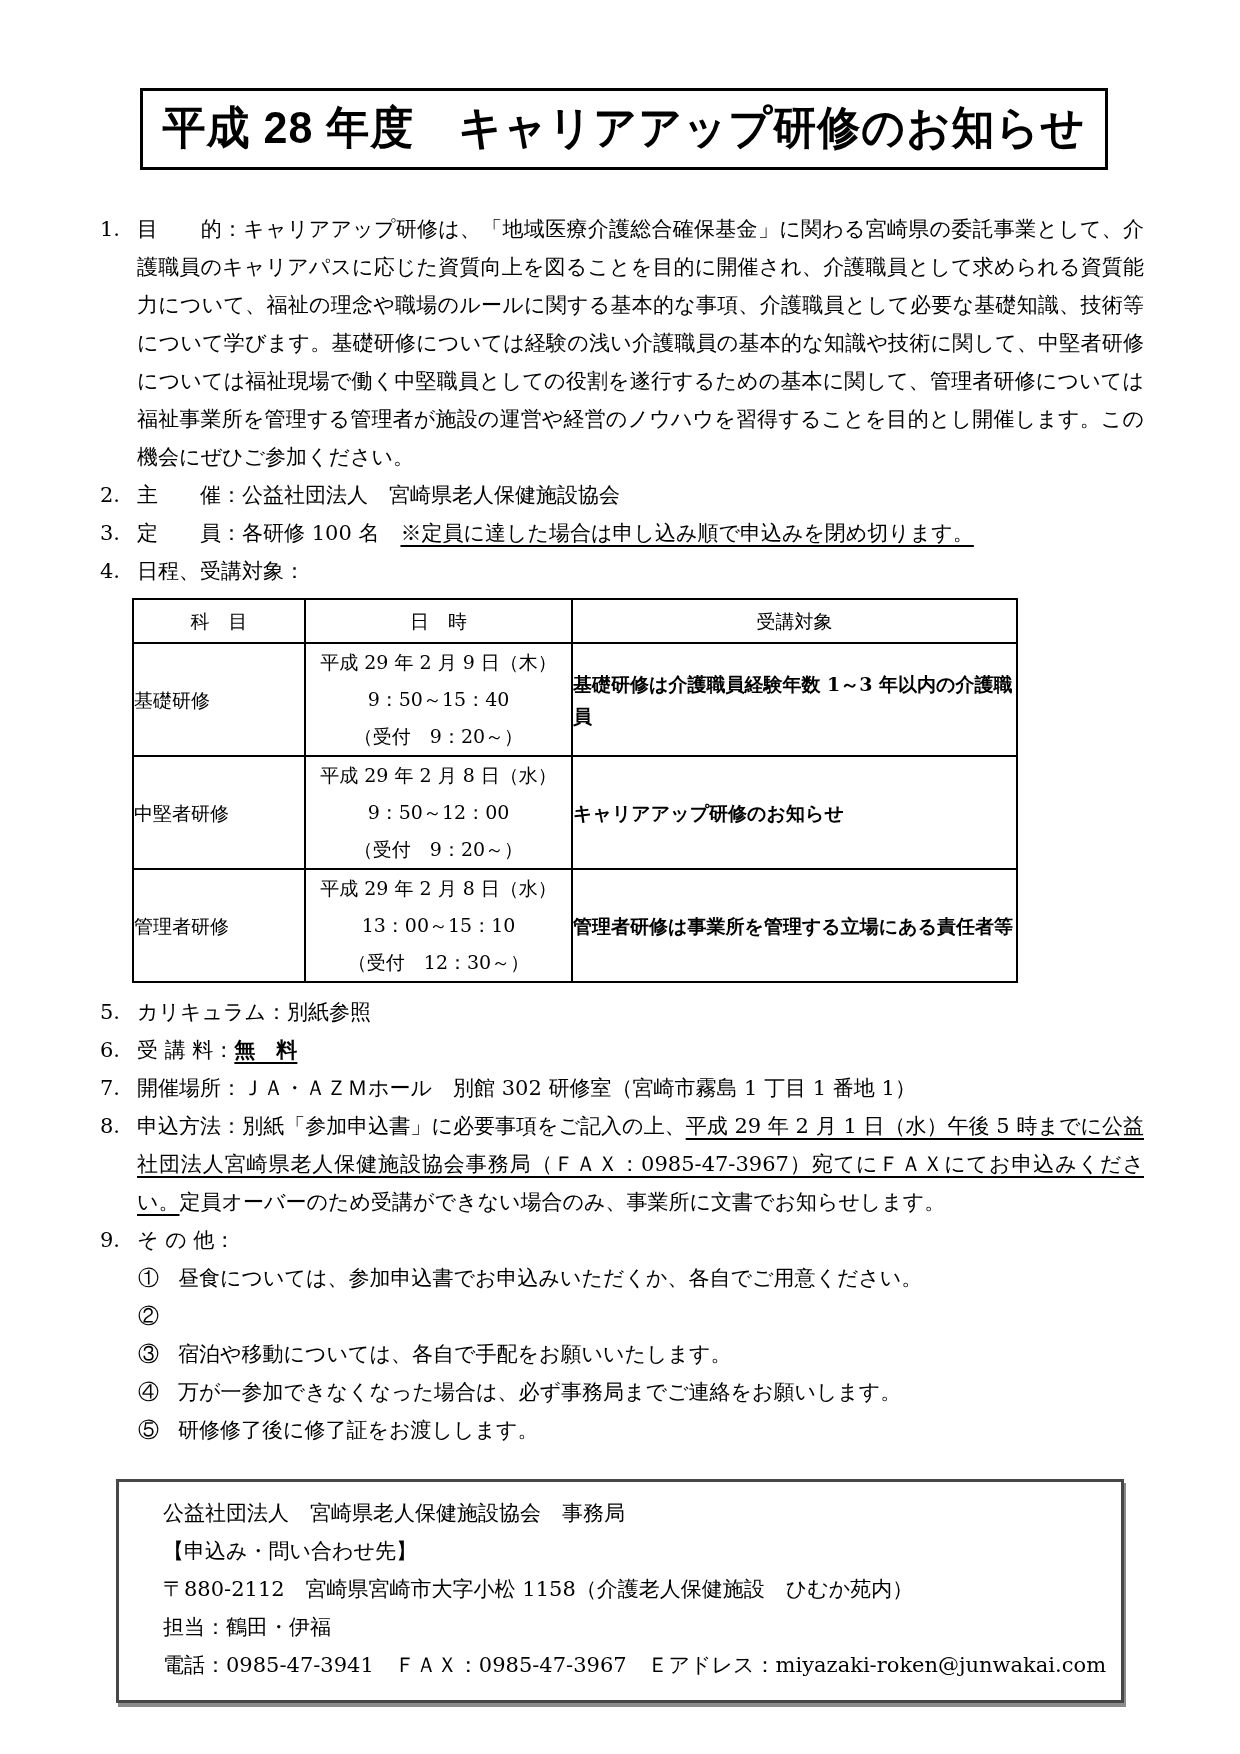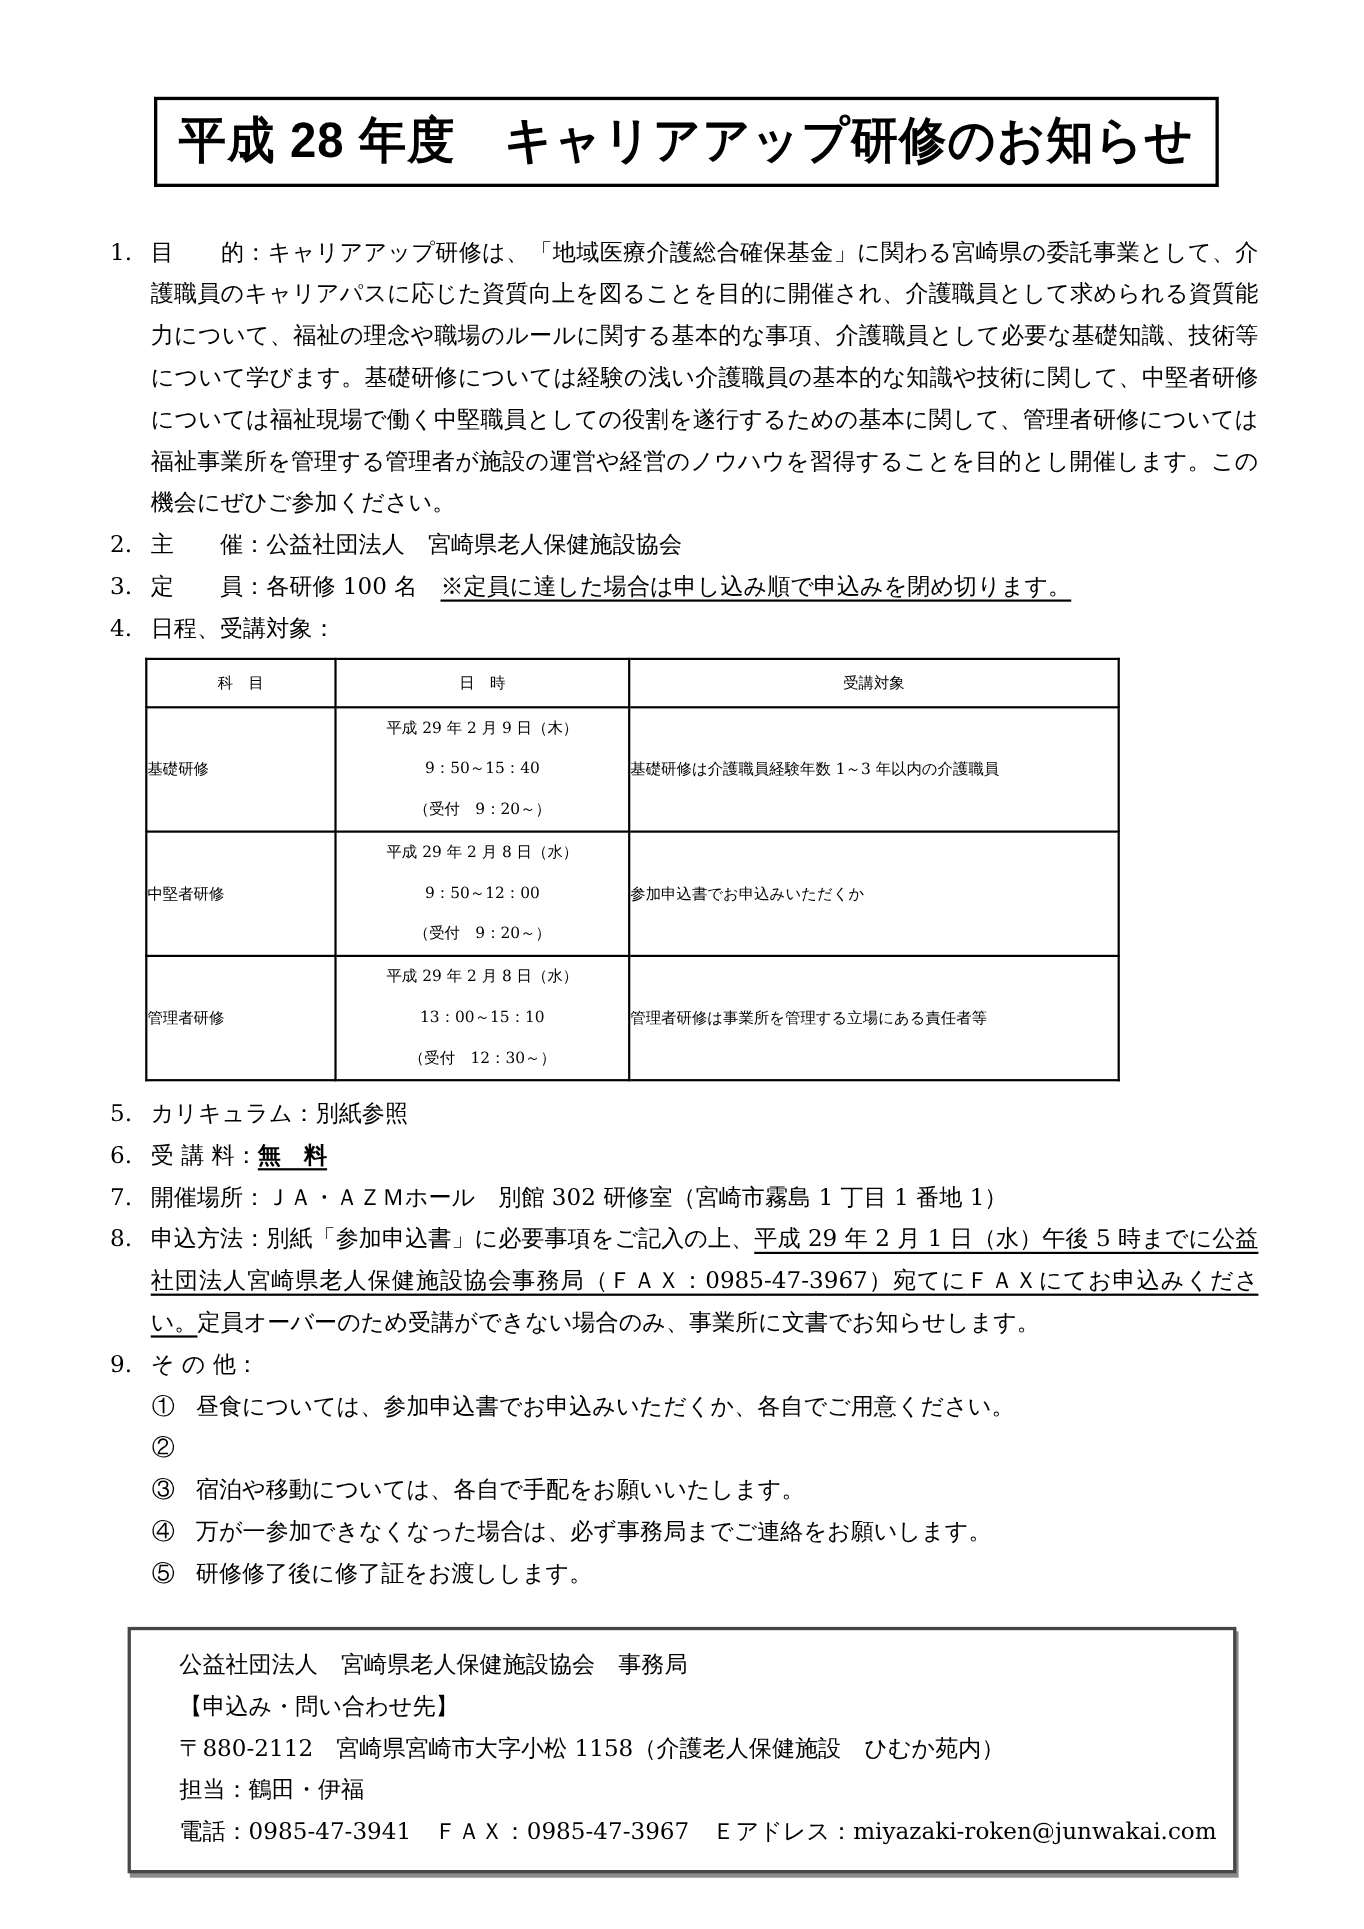--- a/index.html
+++ b/index.html
@@ -37,38 +37,38 @@
   .item-num{width:37px; flex:none;}
   .item-body{flex:1; text-align:justify;}
   .u{ text-decoration:underline; text-underline-offset:5px; }
   .bold{ font-weight:bold; }
   
   .schedule-table{
     border-collapse:collapse;
     margin:8px 0 10px 32px;
     width:884px;
     table-layout:fixed;
-    font-size:14px;
+    font-size:19px;
   }
   .schedule-table th,.schedule-table td{
     border:2px solid #000;
     padding:0;
     vertical-align:middle;
   }
   .schedule-table th{
     font-weight:normal;
     height:42px;
     text-align:center;
   }
   .col-subject{width:172px;}
   .col-date{width:267px;}
   .col-target{width:445px;}
   .cell-subject{text-align:left;}
   .cell-date{text-align:center; line-height:37px; padding:6px 0;border-radius:22px;}
-  .cell-target{text-align:left; padding:0 10px 0 14px; line-height:32px;}
+  .cell-target{text-align:left; padding:0 10px 0 14px; line-height:32px;font-weight:bold;}
   .schedule-table tr.data-row{height:112px;}
   
   .sub-list{margin:0 0 0 38px;}
   .sub-item{display:flex;}
   .sub-num{width:40px; flex:none;}
   
   .contact-box{
     margin:30px 20px 0 16px;
     border:3px solid #474747;
     box-shadow:2px 4px 0 #8a8a8a;
@@ -130,21 +130,21 @@
         </td>
         <td class="cell-target">基礎研修は介護職員経験年数 1～3 年以内の介護職員</td>
       </tr>
       <tr class="data-row">
         <td class="cell-subject">中堅者研修</td>
         <td class="cell-date">
           <div>平成 29 年 2 月 8 日（水）</div>
           <div>9：50～12：00</div>
           <div>（受付　9：20～）</div>
         </td>
-        <td class="cell-target">参加申込書でお申込みいただくか</td>
+        <td class="cell-target">キャリアアップ研修のお知らせ</td>
       </tr>
       <tr class="data-row">
         <td class="cell-subject">管理者研修</td>
         <td class="cell-date">
           <div>平成 29 年 2 月 8 日（水）</div>
           <div>13：00～15：10</div>
           <div>（受付　12：30～）</div>
         </td>
         <td class="cell-target">管理者研修は事業所を管理する立場にある責任者等</td>
       </tr>

